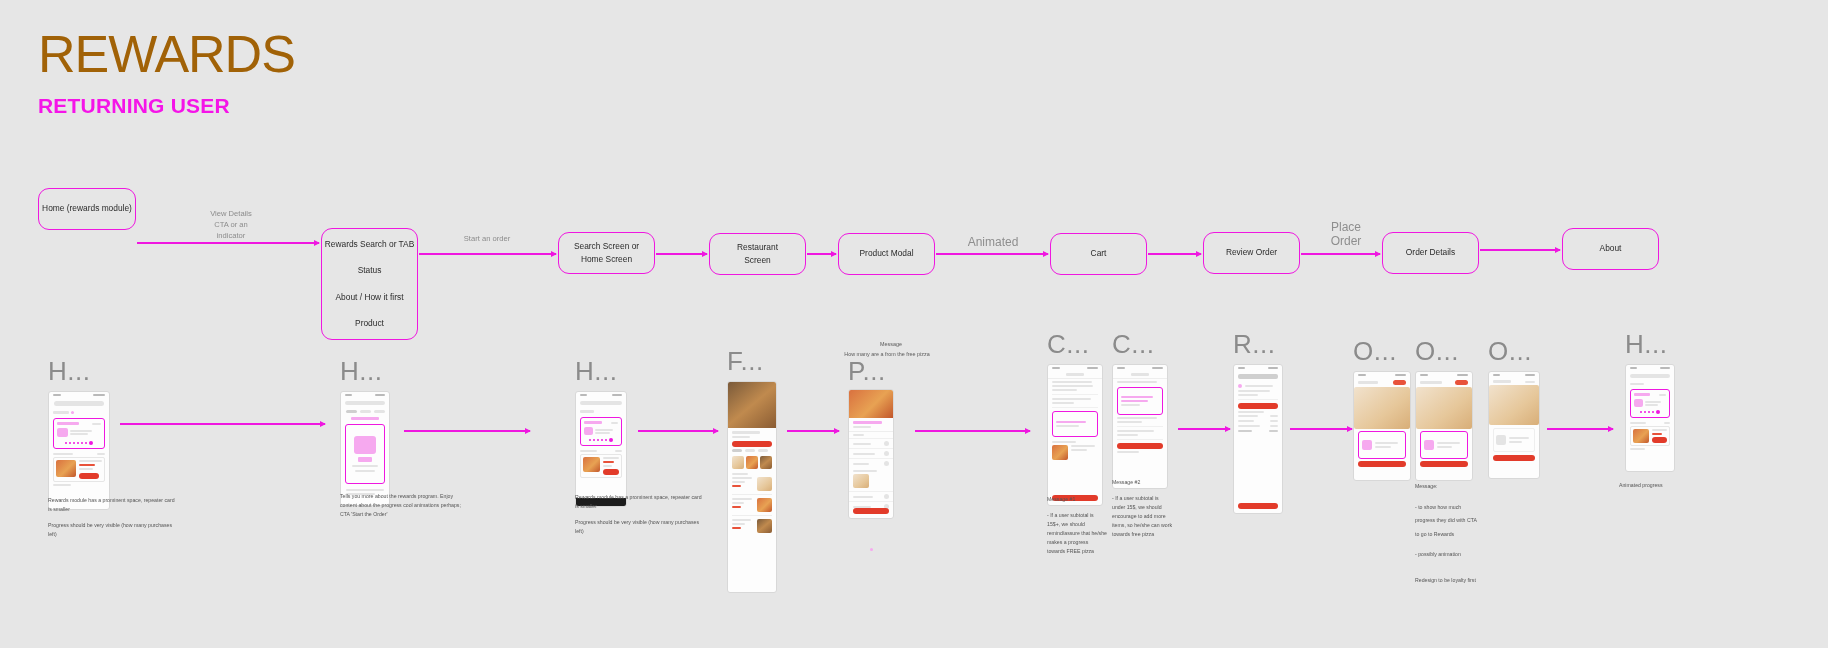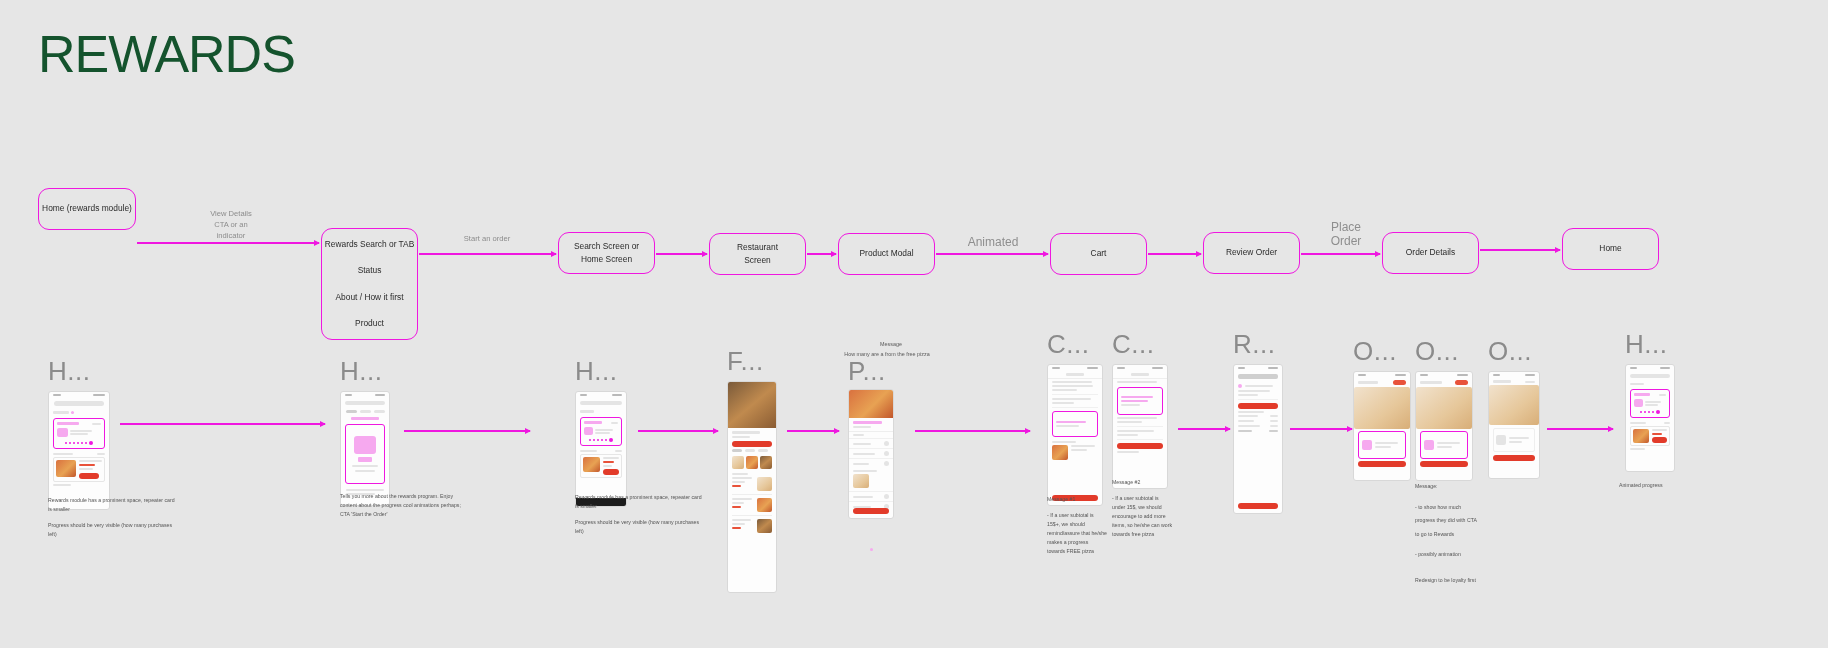--- a/index.html
+++ b/index.html
@@ -7,21 +7,21 @@
     width:1828px;height:648px;
     background:#e6e6e6;
     font-family:"Liberation Sans",sans-serif;
     overflow:hidden;
     position:relative;
   }
   .stage{position:absolute;left:0;top:0;width:1828px;height:648px;}
 
   
   .title-block{position:absolute;left:38px;top:26px;}
-  .t-main{font-size:52px;font-weight:400;letter-spacing:-1px;color:#14532d;line-height:1.08;}
+  .t-main{font-size:52px;font-weight:400;letter-spacing:-1px;color:#a16207;line-height:1.08;}
   .t-sub{font-size:21px;font-weight:700;color:#f514e8;letter-spacing:.2px;margin-top:12px;}
   .t-sub2{font-size:20px;font-weight:700;color:#6e6e6e;margin-top:14px;}
 
   
   .fbox{
     position:absolute;
     border:1.6px solid #ef17e0;
     border-radius:11px;
     background:transparent;
     display:flex;flex-direction:column;
@@ -83,20 +83,21 @@
   .dotrow{display:flex;gap:2px;justify-content:center;align-items:center;}
   .dotrow i{width:2px;height:2px;border-radius:50%;background:#ef17e0;display:block;}
 </style>
 </head>
 <body>
 
 <div class="stage">
 
   <div class="title-block">
     <div class="t-main">REWARDS</div>
+    <div class="t-sub">RETURNING USER</div>
   </div>
 
   <div class="fbox" style="left:38px;top:188px;width:98px;height:42px;">
     <span class="ln">Home (rewards module)</span>
   </div>
 
   <div class="fbox tall" style="left:321px;top:228px;width:97px;height:112px;">
     <span class="ln">Rewards  Search or TAB</span>
     <span class="ln">Status</span>
     <span class="ln">About / How it first</span>
@@ -123,21 +124,21 @@
 
   <div class="fbox" style="left:1203px;top:232px;width:97px;height:42px;">
     <span class="ln">Review Order</span>
   </div>
 
   <div class="fbox" style="left:1382px;top:232px;width:97px;height:42px;">
     <span class="ln">Order Details</span>
   </div>
 
   <div class="fbox" style="left:1562px;top:228px;width:97px;height:42px;">
-    <span class="ln">Home</span>
+    <span class="ln">About</span>
   </div>
 
   <div class="arrow" style="left:137px;top:242px;width:182px;"></div>
   <div class="arrow" style="left:419px;top:253px;width:137px;"></div>
   <div class="arrow" style="left:656px;top:253px;width:51px;"></div>
   <div class="arrow" style="left:807px;top:253px;width:29px;"></div>
   <div class="arrow" style="left:936px;top:253px;width:112px;"></div>
   <div class="arrow" style="left:1148px;top:253px;width:53px;"></div>
   <div class="arrow" style="left:1301px;top:253px;width:79px;"></div>
   <div class="arrow" style="left:1480px;top:249px;width:80px;"></div>

